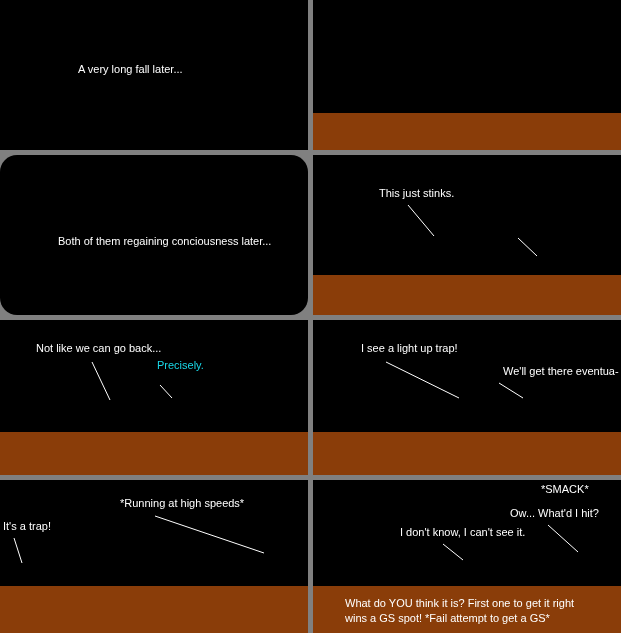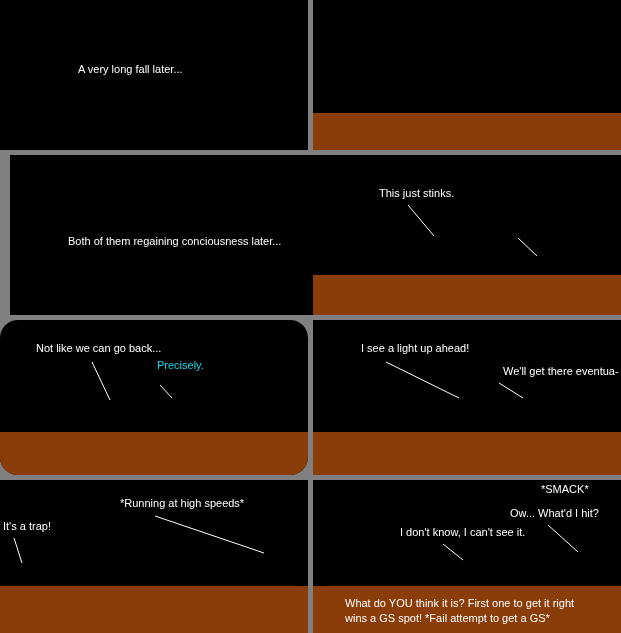--- a/index.html
+++ b/index.html
@@ -63,58 +63,58 @@
 <div id="comic">
 
   <div class="panel" style="left:0px; top:0px; width:308px; height:150px;">
     <div class="caption" style="left:78px; top:62px;">A very long fall later...</div>
   </div>
 
   <div class="panel" style="left:313px; top:0px; width:308px; height:150px;">
     <div class="ground" style="height:37px;"></div>
   </div>
 
-  <div class="panel" style="left:10px; top:155px; width:308px; height:160px;">
+  <div class="panel" style="left:0px; top:155px; width:308px; height:160px;border-radius:17px;">
     <div class="caption" style="left:58px; top:79px;">Both of them regaining conciousness later...</div>
   </div>
 
   <div class="panel" style="left:313px; top:155px; width:308px; height:160px;">
     <div class="ground" style="height:40px;"></div>
     <div class="speech sp-white" style="left:66px; top:31px;">This just stinks.</div>
     <div class="tail" style="left:90px; top:48px;">
       <svg width="40" height="38">
           <line x1="5" y1="2" x2="31" y2="33" stroke="#ffffff" stroke-width="1"></line>
         </svg>
     </div>
     <div class="tail" style="left:200px; top:80px;">
       <svg width="30" height="26">
           <line x1="5" y1="3" x2="24" y2="21" stroke="#ffffff" stroke-width="1"></line>
         </svg>
     </div>
   </div>
 
-  <div class="panel" style="left:0px; top:320px; width:308px; height:155px;border-radius:18px;">
+  <div class="panel" style="left:0px; top:320px; width:308px; height:155px;">
     <div class="ground" style="height:43px;"></div>
     <div class="speech sp-white" style="left:36px; top:21px;">Not like we can go back...</div>
     <div class="speech sp-cyan" style="left:157px; top:38px;">Precisely.</div>
     <div class="tail" style="left:88px; top:40px;">
       <svg width="30" height="44">
           <line x1="4" y1="2" x2="22" y2="40" stroke="#ffffff" stroke-width="1"></line>
         </svg>
     </div>
     <div class="tail" style="left:156px; top:63px;">
       <svg width="22" height="20">
           <line x1="4" y1="2" x2="16" y2="15" stroke="#ffffff" stroke-width="1"></line>
         </svg>
     </div>
   </div>
 
   <div class="panel" style="left:313px; top:320px; width:308px; height:155px;">
     <div class="ground" style="height:43px;"></div>
-    <div class="speech sp-white" style="left:48px; top:21px;">I see a light up ahead!</div>
+    <div class="speech sp-white" style="left:48px; top:21px;">I see a light up trap!</div>
     <div class="speech sp-white" style="left:147px; top:44px;margin-left:43px;">We'll get there eventua-</div>
     <div class="tail" style="left:70px; top:40px;">
       <svg width="82" height="44">
           <line x1="3" y1="2" x2="76" y2="38" stroke="#ffffff" stroke-width="1"></line>
         </svg>
     </div>
     <div class="tail" style="left:183px; top:61px;">
       <svg width="32" height="22">
           <line x1="3" y1="2" x2="27" y2="17" stroke="#ffffff" stroke-width="1"></line>
         </svg>

